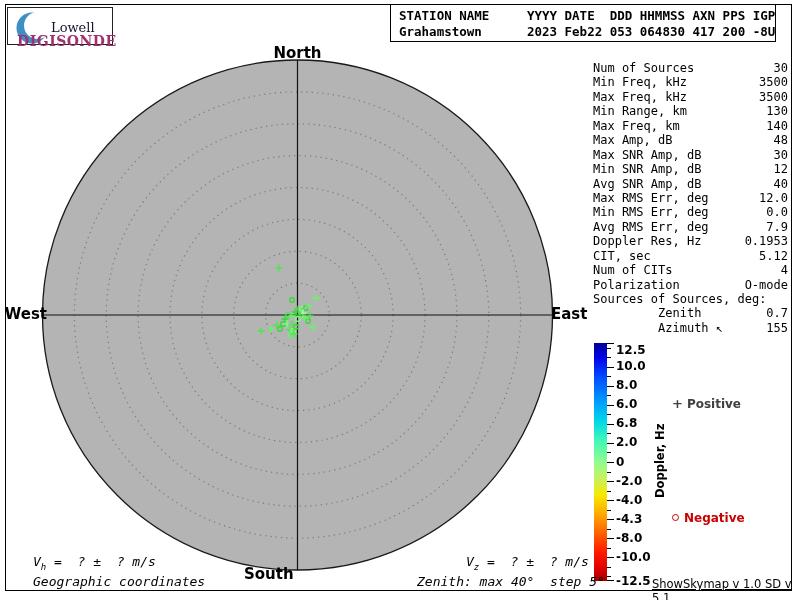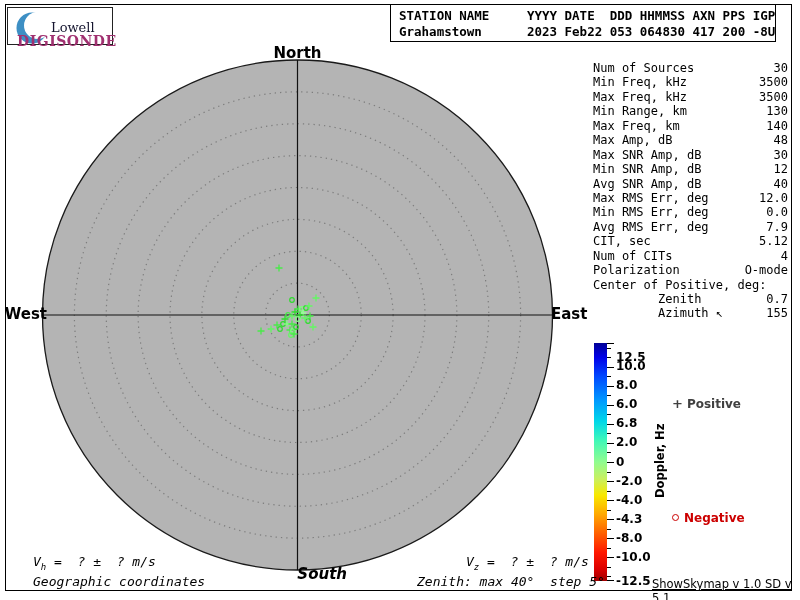--- a/index.html
+++ b/index.html
@@ -26,21 +26,21 @@
 
   
   #params-panel{left:593px;top:61px;width:195px;}
   .prow{display:flex;justify-content:space-between;height:14.45px;
         font-family:"DejaVu Sans Mono", monospace;font-size:12px;line-height:14.45px;}
   .plabel,.pvalue{white-space:pre;}
 
   
   .compass{font-weight:bold;font-size:15px;}
   #label-north{left:250px;top:44px;width:95px;text-align:center;}
-  #label-south{left:252px;top:565px;width:95px;text-align:right;font-style:italic;}
+  #label-south{left:244px;top:565px;width:95px;text-align:left;}
   #label-west{left:0px;top:305px;width:47px;text-align:right;}
   #label-east{left:551px;top:305px;width:60px;text-align:left;}
 
   
   #colorbar-gradient{left:594px;top:343px;width:13px;height:238px;}
   .cbtick{background:#000;height:1px;}
   .cblabel{font-weight:bold;font-size:12px;left:616px;white-space:pre;}
   #colorbar-title{left:653px;top:423px;width:15px;height:76px;font-weight:bold;font-size:11.5px;
                   writing-mode:vertical-rl;transform:rotate(180deg);text-align:center;}
 
@@ -171,33 +171,37 @@
     </div>
     <div class="prow">
       <span class="plabel">Min RMS Err, deg</span>
       <span class="pvalue">0.0</span>
     </div>
     <div class="prow">
       <span class="plabel">Avg RMS Err, deg</span>
       <span class="pvalue">7.9</span>
     </div>
     <div class="prow">
+      <span class="plabel">Doppler Res, Hz</span>
+      <span class="pvalue">0.1953</span>
+    </div>
+    <div class="prow">
       <span class="plabel">CIT, sec</span>
       <span class="pvalue">5.12</span>
     </div>
     <div class="prow">
       <span class="plabel">Num of CITs</span>
       <span class="pvalue">4</span>
     </div>
     <div class="prow">
       <span class="plabel">Polarization</span>
       <span class="pvalue">O-mode</span>
     </div>
     <div class="prow">
-      <span class="plabel">Center of Positive, deg:</span>
+      <span class="plabel">Sources of Sources, deg:</span>
       <span class="pvalue"></span>
     </div>
     <div class="prow">
       <span class="plabel">         Zenith</span>
       <span class="pvalue">0.7</span>
     </div>
     <div class="prow">
       <span class="plabel">         Azimuth ↖</span>
       <span class="pvalue">155</span>
     </div>
@@ -213,21 +217,21 @@
     <div class="abs cbtick" style="left: 607px; top: 433.44px; width: 4px;"></div>
     <div class="abs cbtick" style="left: 607px; top: 452.48px; width: 4px;"></div>
     <div class="abs cbtick" style="left: 607px; top: 471.52px; width: 4px;"></div>
     <div class="abs cbtick" style="left: 607px; top: 490.56px; width: 4px;"></div>
     <div class="abs cbtick" style="left: 607px; top: 509.6px; width: 4px;"></div>
     <div class="abs cbtick" style="left: 607px; top: 528.64px; width: 4px;"></div>
     <div class="abs cbtick" style="left: 607px; top: 547.68px; width: 4px;"></div>
     <div class="abs cbtick" style="left: 607px; top: 566.72px; width: 4px;"></div>
     <div class="abs cbtick" style="left: 607px; top: 576.24px; width: 4px;"></div>
     <div class="abs cbtick" style="left: 607px; top: 343px; width: 7px;"></div>
-    <div class="abs cblabel" style="top: 350px;">12.5</div>
+    <div class="abs cblabel" style="top: 343px;">12.5</div>
     <div class="abs cbtick" style="left: 607px; top: 366.8px; width: 7px;"></div>
     <div class="abs cblabel" style="top: 359.3px;">10.0</div>
     <div class="abs cbtick" style="left: 607px; top: 385.84px; width: 7px;"></div>
     <div class="abs cblabel" style="top: 378.34px;">8.0</div>
     <div class="abs cbtick" style="left: 607px; top: 404.88px; width: 7px;"></div>
     <div class="abs cblabel" style="top: 397.38px; text-align: center;">6.0</div>
     <div class="abs cbtick" style="left: 607px; top: 423.92px; width: 7px;"></div>
     <div class="abs cblabel" style="top: 416.42px;">6.8</div>
     <div class="abs cbtick" style="left: 607px; top: 442.96px; width: 7px;"></div>
     <div class="abs cblabel" style="top: 435.46px;">2.0</div>

